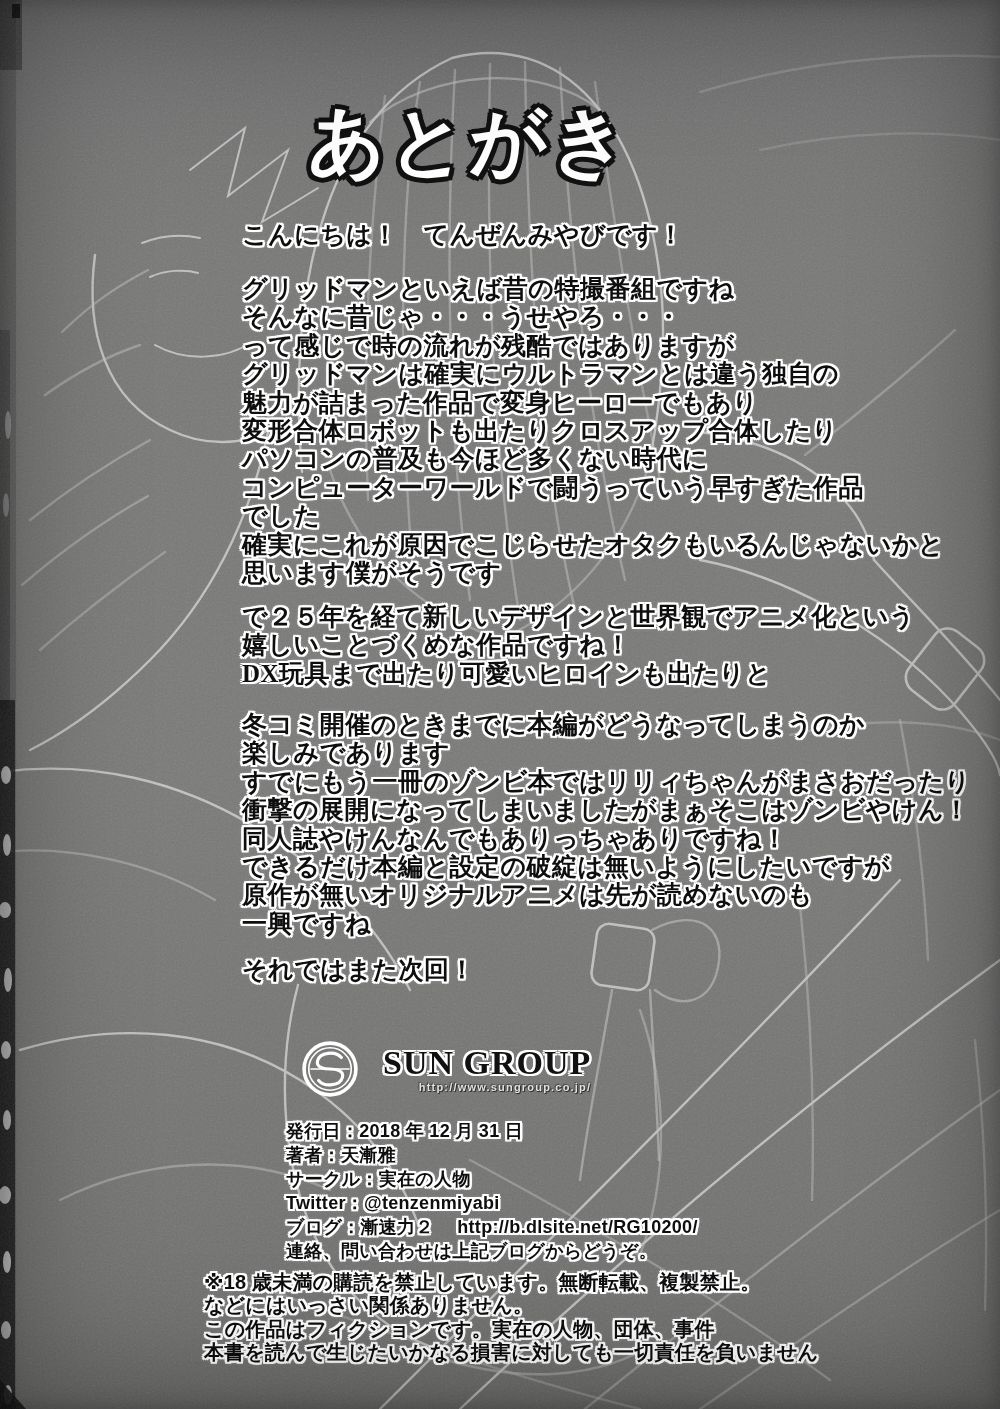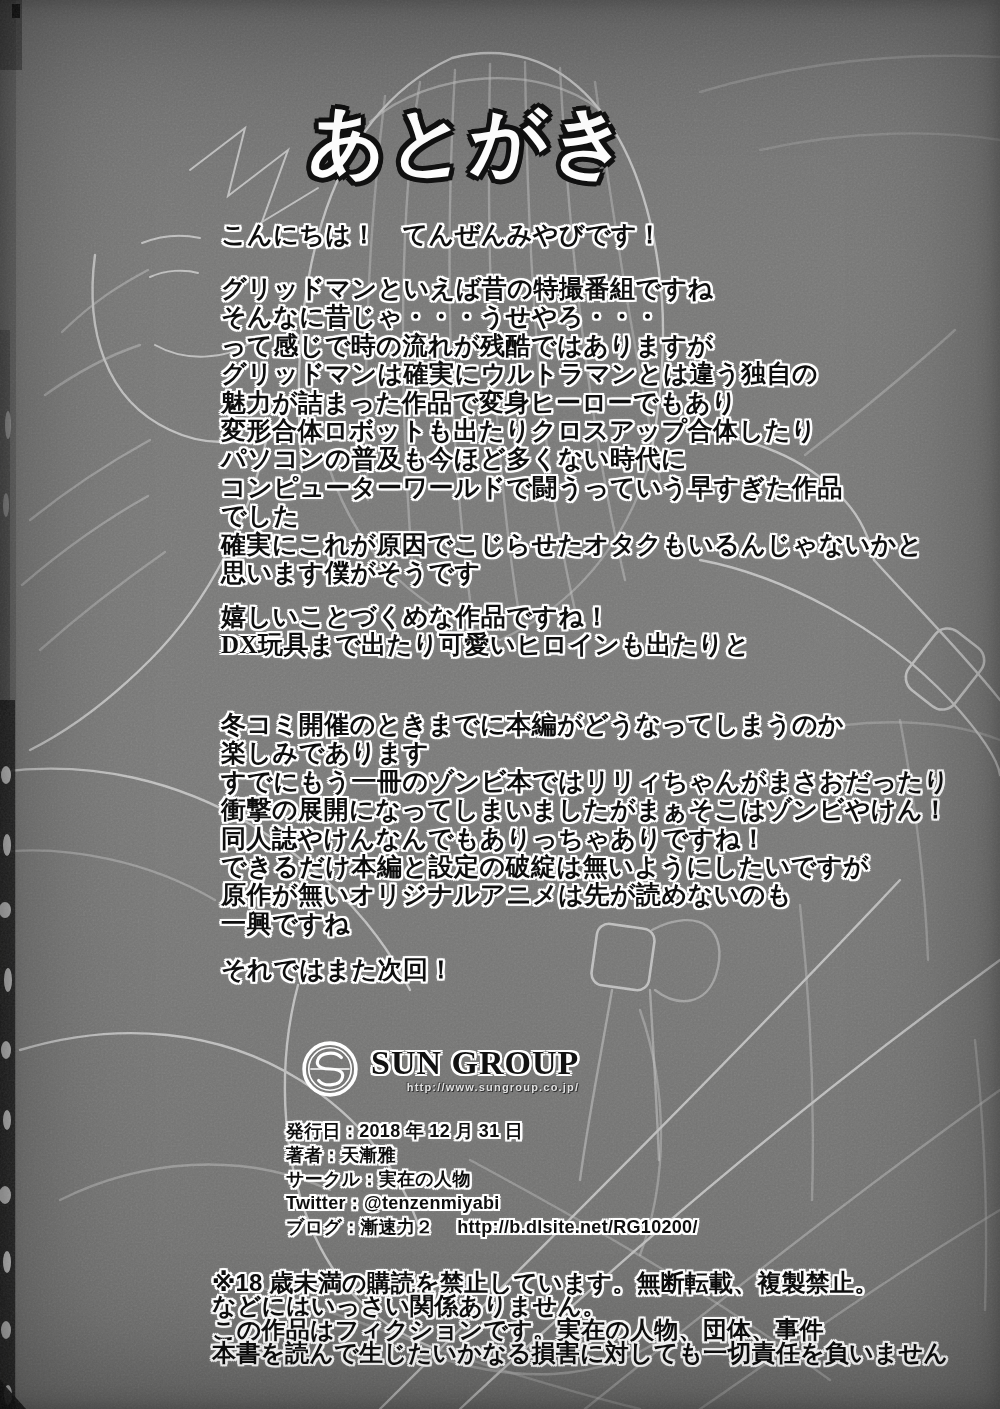--- a/index.html
+++ b/index.html
@@ -7,31 +7,31 @@
     position:relative;width:1000px;height:1409px;overflow:hidden;
     background:linear-gradient(180deg,#6f6f6f 0%,#787877 18%,#7a7a79 55%,#737372 85%,#6c6c6b 100%);
     font-family:"Liberation Serif","DejaVu Serif",serif;
   }
   .page::after{content:"";position:absolute;inset:0;pointer-events:none;
     box-shadow:inset 0 0 140px rgba(0,0,0,.38), inset 0 0 22px rgba(0,0,0,.25);}
   .art{position:absolute;inset:0;}
   .txt{position:absolute;color:#0e0e0e;font-weight:700;white-space:pre;
     text-shadow:-2px -2px 0 #fff,0 -2.4px 0 #fff,2px -2px 0 #fff,-2.4px 0 0 #fff,
       2.4px 0 0 #fff,-2px 2px 0 #fff,0 2.4px 0 #fff,2px 2px 0 #fff,0 0 4px rgba(255,255,255,.8);}
-  .body-para{left:221px;font-size:25px;line-height:28.4px;letter-spacing:.5px;}
+  .body-para{left:242px;font-size:25px;line-height:28.4px;letter-spacing:.5px;}
   .title{
     position:absolute;left:308px;top:40px;font-size:76px;font-weight:800;letter-spacing:3px;
     color:#fdfdfd;font-family:"DejaVu Sans","Liberation Sans",sans-serif;white-space:pre;
     text-shadow:-4px -4px 0 #111,0 -5px 0 #111,4px -4px 0 #111,-5px 0 0 #111,5px 0 0 #111,
       -4px 4px 0 #111,0 5px 0 #111,4px 4px 0 #111,-3px 3px 0 #111,3px -3px 0 #111;}
   .gothic{font-family:"Liberation Sans","DejaVu Sans",sans-serif;}
   .colophon{left:286px;top:1119px;font-size:18px;line-height:24px;letter-spacing:.3px;}
-  .disclaimer{left:212px;top:1271px;font-size:24px;line-height:23.4px;letter-spacing:.2px;}
+  .disclaimer{left:204px;top:1271px;font-size:20px;line-height:23.4px;letter-spacing:.2px;}
   .logo{position:absolute;left:301px;top:1040px;display:flex;align-items:flex-start;}
-  .logo-col{display:flex;flex-direction:column;margin-left:12px;margin-top:6px;}
+  .logo-col{display:flex;flex-direction:column;margin-left:24px;margin-top:6px;}
   .logo-name{font-size:34px;line-height:34px;font-weight:700;letter-spacing:1px;color:#111;white-space:pre;
     font-family:"Liberation Serif","DejaVu Serif",serif;
     text-shadow:-2px -2px 0 #fff,2px -2px 0 #fff,-2px 2px 0 #fff,2px 2px 0 #fff,0 -2.4px 0 #fff,0 2.4px 0 #fff,-2.4px 0 0 #fff,2.4px 0 0 #fff;}
   .logo-url{font-size:11px;font-weight:700;letter-spacing:1.2px;color:#e2e2e2;align-self:flex-end;
     margin-top:1px;font-family:"Liberation Sans","DejaVu Sans",sans-serif;white-space:pre;
     text-shadow:0 0 2px #2e2e2e,1px 1px 0 #333,-1px -1px 0 #555;}
 </style>
 </head>
 <body>
 
@@ -128,34 +128,34 @@
       <path d="M0,1380 L26,1409 L0,1409 Z" fill="#111111" opacity=".9"></path>
     </g>
 
     <rect width="1000" height="1409" filter="url(#grain)" opacity="0.16"></rect>
   </svg>
 
   <h1 class="title">あとがき</h1>
 
   <div class="txt body-para" style="top:221px"><div class="line">こんにちは！　てんぜんみやびです！</div></div>
   <div class="txt body-para" style="top:275px"><div class="line">グリッドマンといえば昔の特撮番組ですね</div><div class="line">そんなに昔じゃ・・・うせやろ・・・</div><div class="line">って感じで時の流れが残酷ではありますが</div><div class="line">グリッドマンは確実にウルトラマンとは違う独自の</div><div class="line">魅力が詰まった作品で変身ヒーローでもあり</div><div class="line">変形合体ロボットも出たりクロスアップ合体したり</div><div class="line">パソコンの普及も今ほど多くない時代に</div><div class="line">コンピューターワールドで闘うっていう早すぎた作品</div><div class="line">でした</div><div class="line">確実にこれが原因でこじらせたオタクもいるんじゃないかと</div><div class="line">思います僕がそうです</div></div>
-  <div class="txt body-para" style="top:603px"><div class="line">嬉しいことづくめな作品ですね！</div><div class="line">DX玩具まで出たり可愛いヒロインも出たりと</div></div>
+  <div class="txt body-para" style="top:603px"><div class="line">で２５年を経て新しいデザインと世界観でアニメ化という</div><div class="line">嬉しいことづくめな作品ですね！</div><div class="line">DX玩具まで出たり可愛いヒロインも出たりと</div></div>
   <div class="txt body-para" style="top:711px"><div class="line">冬コミ開催のときまでに本編がどうなってしまうのか</div><div class="line">楽しみであります</div><div class="line">すでにもう一冊のゾンビ本ではリリィちゃんがまさおだったり</div><div class="line">衝撃の展開になってしまいましたがまぁそこはゾンビやけん！</div><div class="line">同人誌やけんなんでもありっちゃありですね！</div><div class="line">できるだけ本編と設定の破綻は無いようにしたいですが</div><div class="line">原作が無いオリジナルアニメは先が読めないのも</div><div class="line">一興ですね</div></div>
   <div class="txt body-para" style="top:956px"><div class="line">それではまた次回！</div></div>
 
   <div class="logo">
     <svg width="58" height="58" viewBox="0 0 56 56" aria-hidden="true">
       <circle cx="28" cy="28" r="25" fill="none" stroke="#ffffff" stroke-width="3.5"></circle>
       <circle cx="28" cy="28" r="20.5" fill="none" stroke="#ffffff" stroke-width="1.6"></circle>
       <path d="M39,17 C33,10 18,12 16,20 C14,27 24,28 28,28 C32,28 42,29 40,36 C38,44 23,46 17,39" stroke="#ffffff" stroke-width="3" fill="none" stroke-linecap="round"></path>
       <path d="M9,28 L47,28" stroke="#ffffff" stroke-width="1.4"></path>
     </svg>
     <div class="logo-col">
       <div class="logo-name">SUN GROUP</div>
       <div class="logo-url">http://www.sungroup.co.jp/</div>
     </div>
   </div>
 
-  <div class="txt gothic colophon"><div class="line">発行日：2018 年 12 月 31 日</div><div class="line">著者：天漸雅</div><div class="line">サークル：実在の人物</div><div class="line">Twitter：@tenzenmiyabi</div><div class="line">ブログ：漸速力２　 http://b.dlsite.net/RG10200/</div></div>
+  <div class="txt gothic colophon"><div class="line">発行日：2018 年 12 月 31 日</div><div class="line">著者：天漸雅</div><div class="line">サークル：実在の人物</div><div class="line">Twitter：@tenzenmiyabi</div><div class="line">ブログ：漸速力２　 http://b.dlsite.net/RG10200/</div><div class="line">連絡、問い合わせは上記ブログからどうぞ。</div></div>
 
   <div class="txt gothic disclaimer"><div class="line">※18 歳未満の購読を禁止しています。無断転載、複製禁止。</div><div class="line">などにはいっさい関係ありません。</div><div class="line">この作品はフィクションです。実在の人物、団体、事件</div><div class="line">本書を読んで生じたいかなる損害に対しても一切責任を負いません</div></div>
 
 </div>
 
 </body></html>

